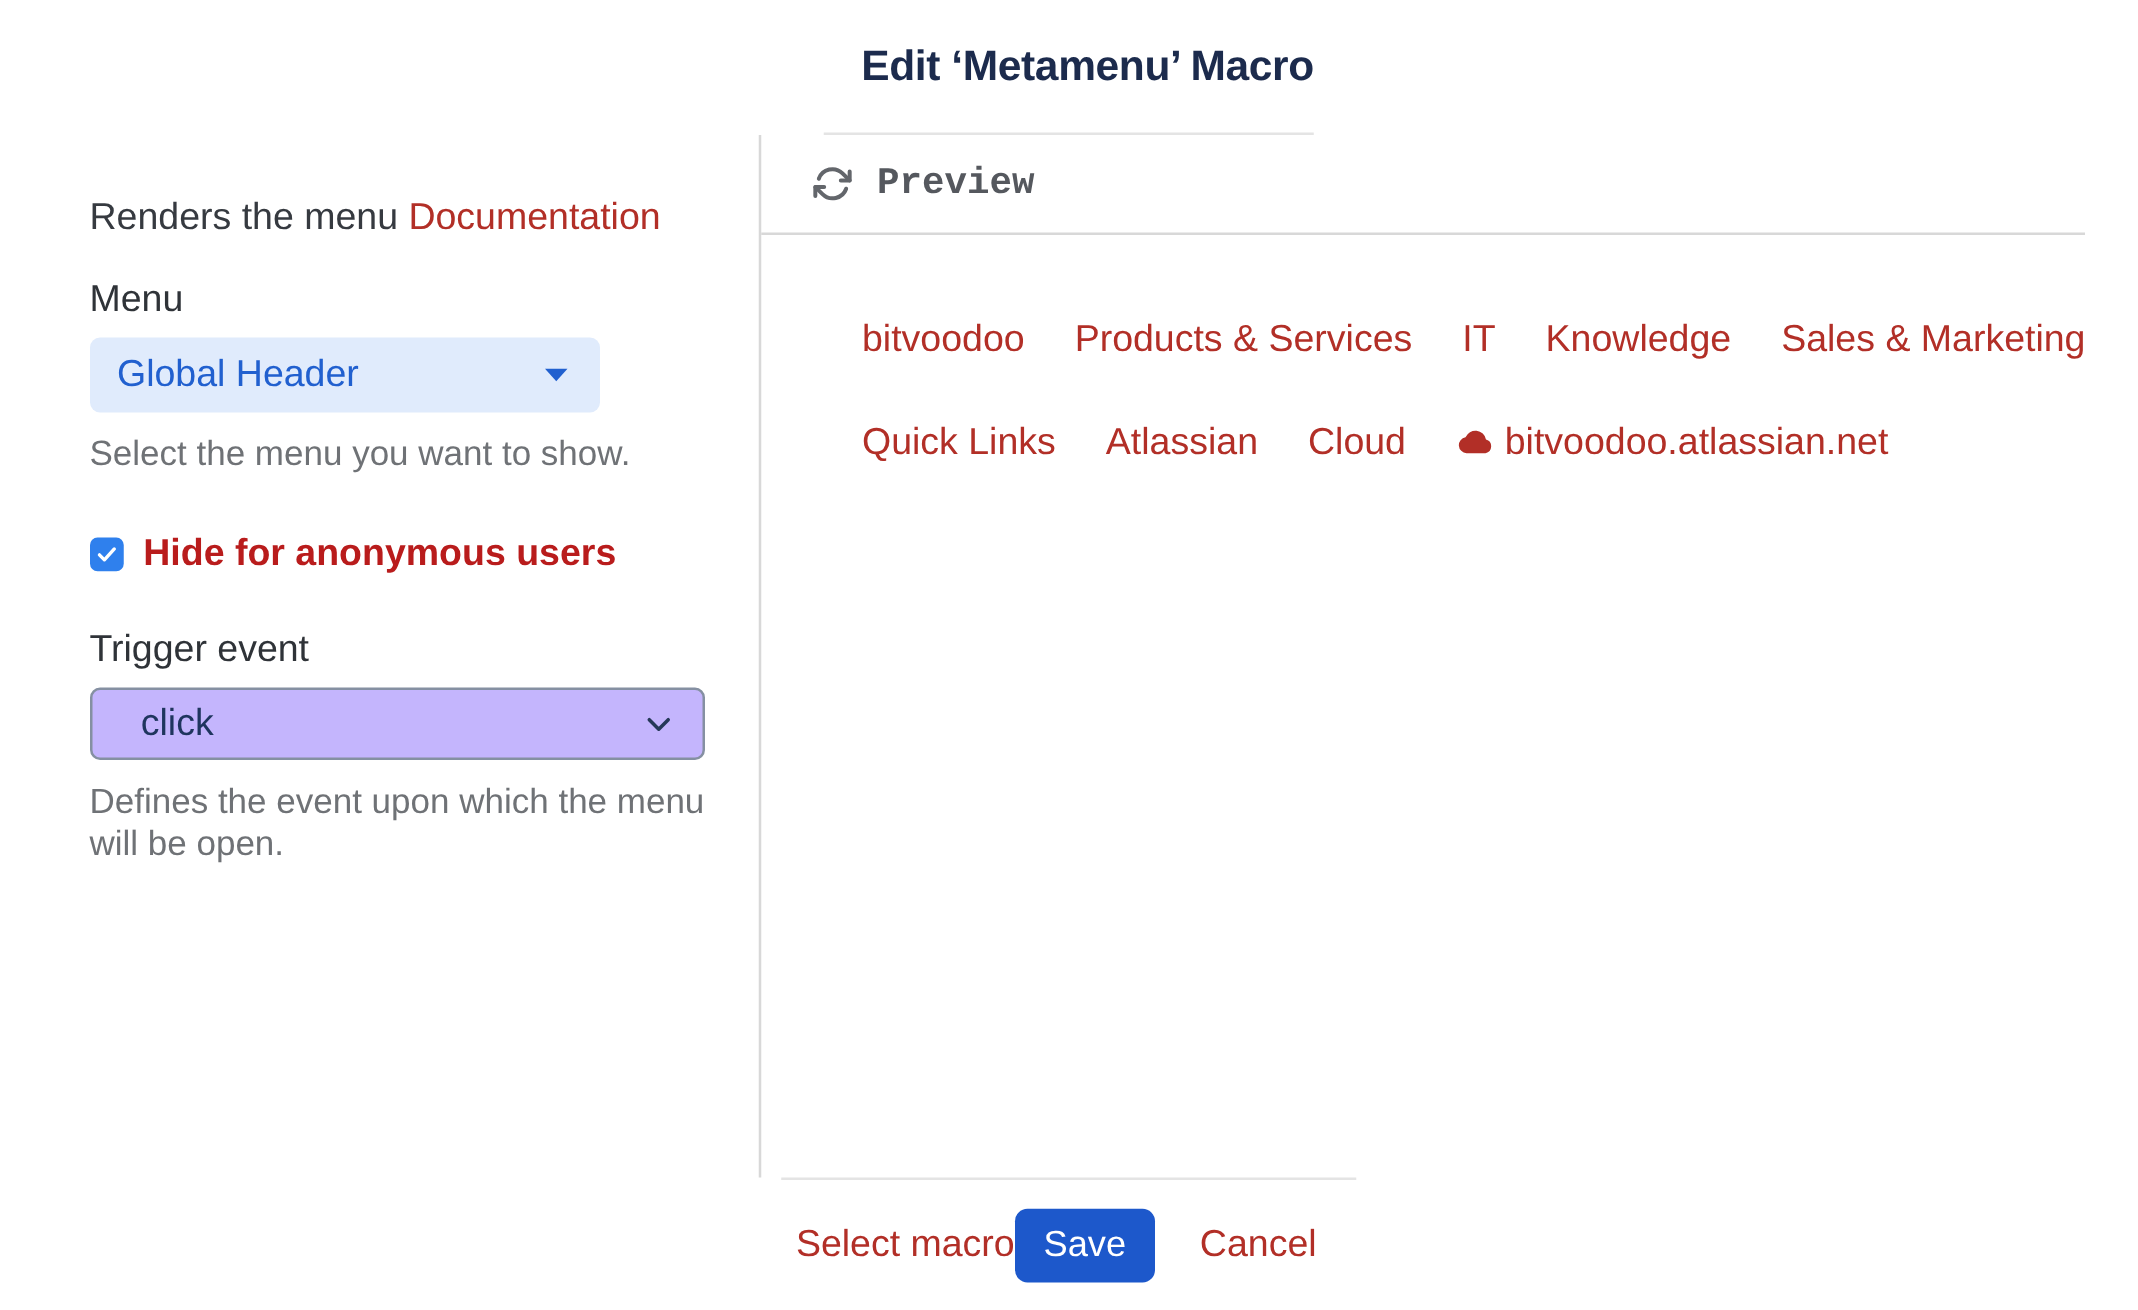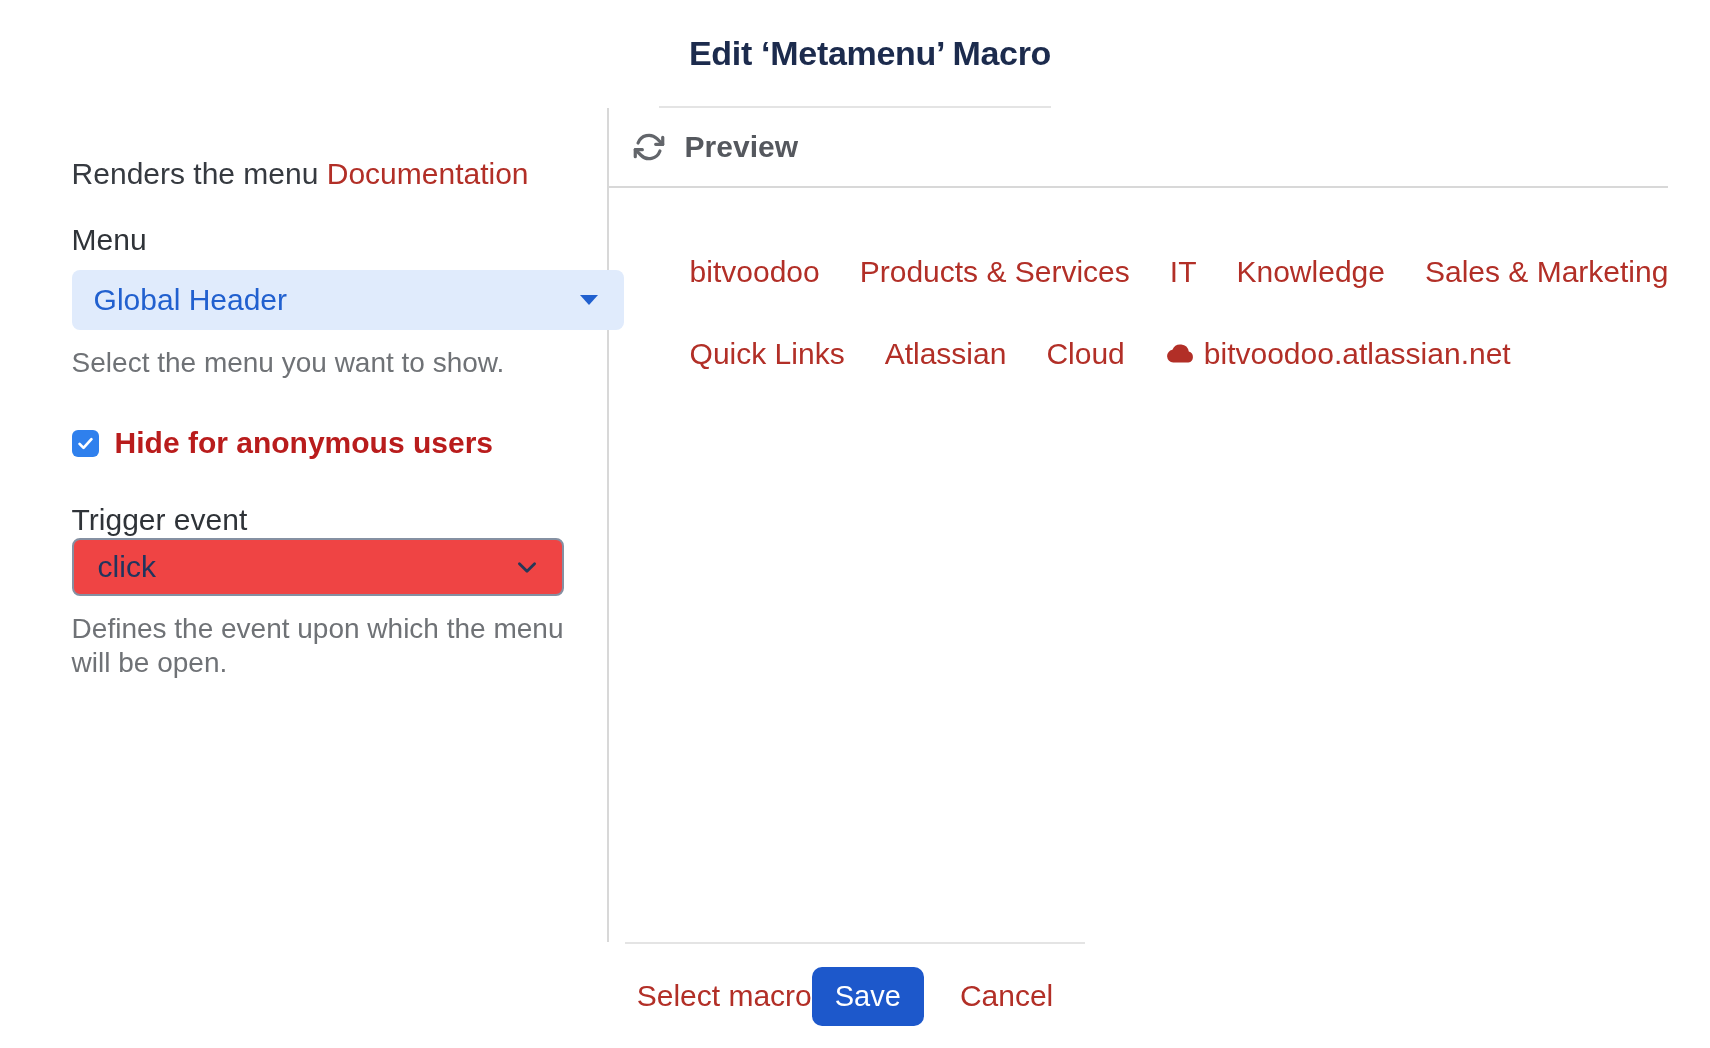--- a/index.html
+++ b/index.html
@@ -27,21 +27,21 @@
   .form-panel {
     width: 567px; flex: 0 0 auto; border-right: 2px solid #d8d8d8;
     padding: 48px 30px 0 30px;
   }
   .renders-line { font-size: 30px; color: #363a40; line-height: 36px; }
   .renders-line a { color: #b22f27; text-decoration: none; cursor: pointer; }
 
   .field-label { font-size: 30px; color: #2f3338; margin-top: 30px; line-height: 36px; }
 
   .menu-select {
-    margin-top: 12px; width: 552px; height: 60px; background: #e0ebfc;
+    margin-top: 12px; width: 408px; height: 60px; background: #e0ebfc;
     border-radius: 8px; display: flex; align-items: center; cursor: pointer;
     padding: 0 26px 0 22px;
     gap: 33px;
   }
   .menu-select .value { font-size: 30px; color: #2160cf; flex: 1 1 auto; }
   .tri-down {
     width: 0; height: 0; border-left: 9px solid transparent;
     border-right: 9px solid transparent; border-top: 10px solid #2160cf;
   }
 
@@ -50,33 +50,33 @@
   .checkbox-row { display: flex; align-items: center; margin-top: 46px; }
   .checkbox {
     width: 27px; height: 27px; border-radius: 6px; background: #2f80ed;
     display: flex; align-items: center; justify-content: center; cursor: pointer;
     flex: 0 0 auto;
   }
   .checkbox svg { display: block; }
   .checkbox-label { font-size: 30px; color: #b91c1c; margin-left: 16px; font-weight: bold; }
 
   .trigger-select {
-    margin-top: 0; width: 492px; height: 58px; background: #ef4444;
+    margin-top: 12px; width: 492px; height: 58px; background: #c4b5fd;
     border: 2px solid #8590a2; border-radius: 8px; display: flex; align-items: center;
-    padding: 0 22px 0 24px; cursor: pointer;
+    padding: 0 22px 0 39px; cursor: pointer;
   }
   .trigger-select .value { font-size: 30px; color: #1f355e; flex: 1 1 auto; }
 
   .help-text.wrap { max-width: 505px; margin-top: 16px; }
 
   
   .preview-panel { flex: 1 1 auto; display: flex; flex-direction: column; min-width: 0; }
   .preview-header {
     height: 80px; flex: 0 0 auto; display: flex; align-items: center;
-    padding-left: 24px; border-bottom: 2px solid #d8d8d8;
+    padding-left: 41px; border-bottom: 2px solid #d8d8d8; font-family: Liberation Mono, monospace;
   }
   .refresh-icon { width: 32px; height: 32px; cursor: pointer; flex: 0 0 auto; }
   .preview-title { font-size: 30px; font-weight: 700; color: #55585e; margin-left: 20px; }
 
   .preview-body { flex: 1 1 auto; padding-left: 81px; }
   .menu-row {
     display: flex; align-items: center; gap: 40px;
     font-size: 30px; line-height: 36px; white-space: nowrap;
   }
   .menu-row.first { margin-top: 66px; }

